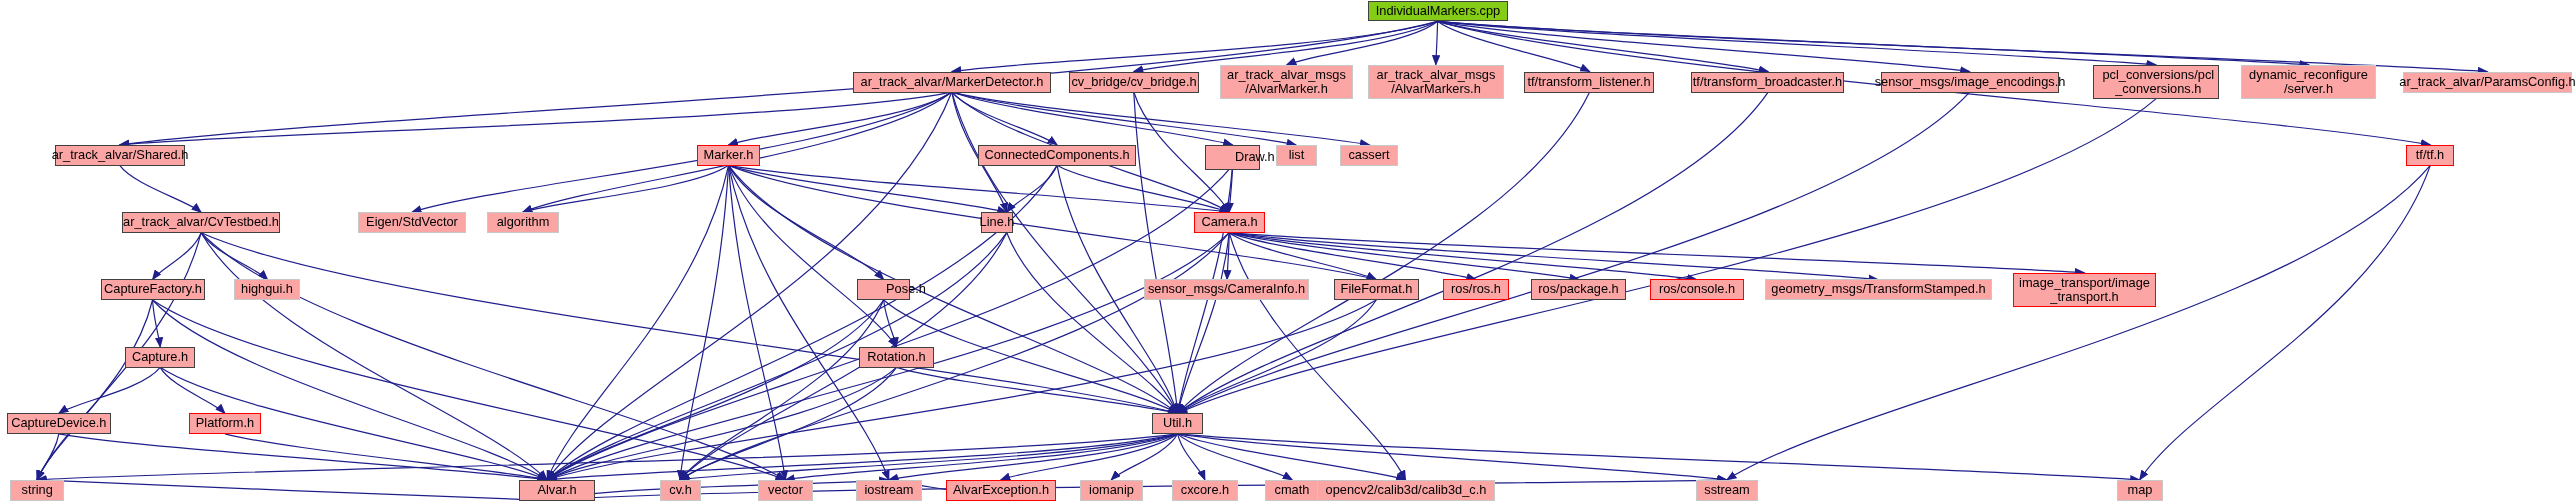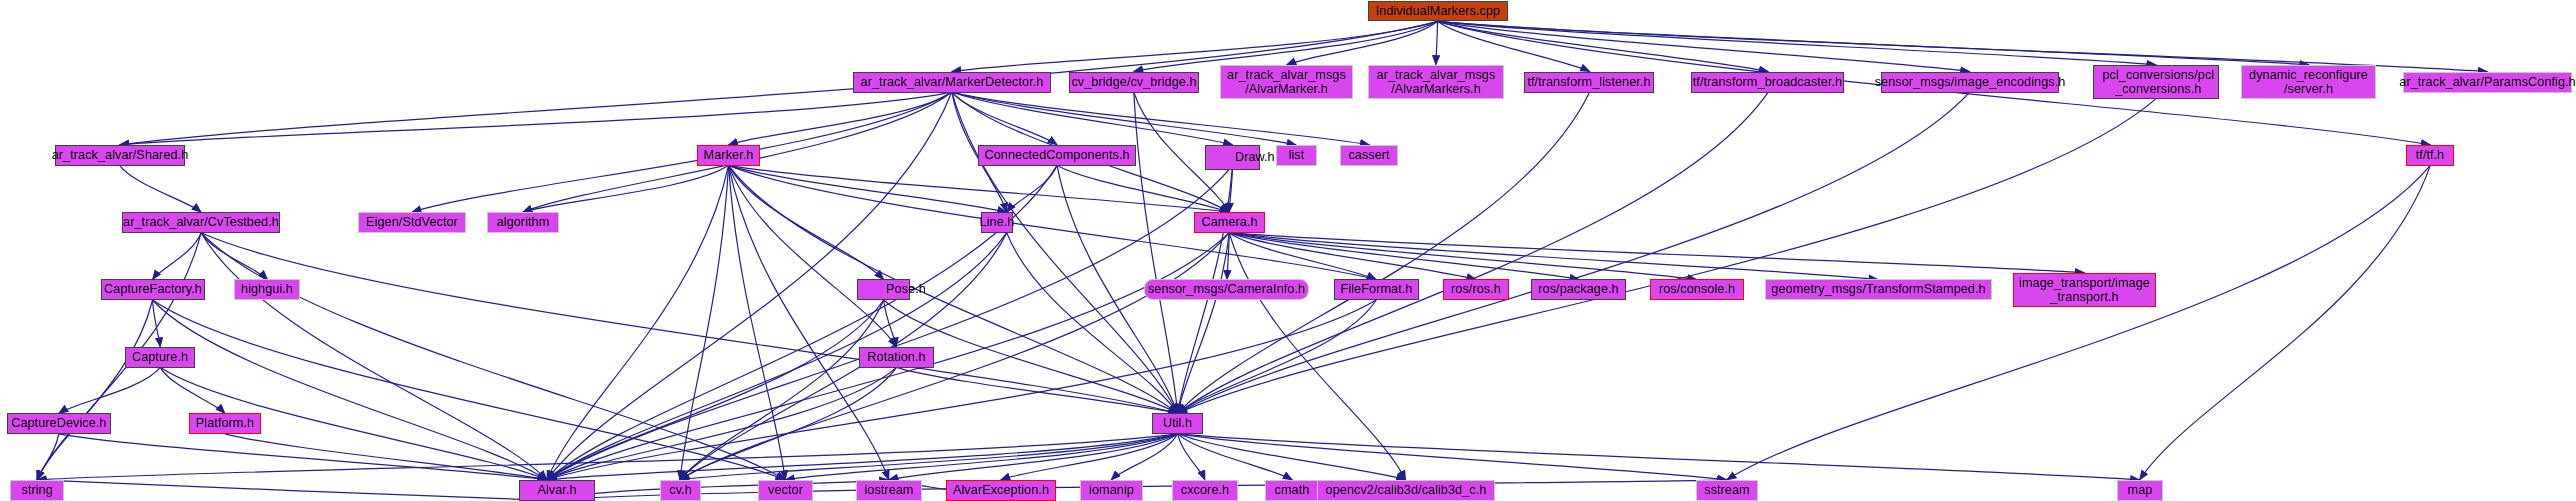--- a/index.html
+++ b/index.html
@@ -23,34 +23,34 @@
     height: 502px;
     pointer-events: none;
   }
   .node {
     position: absolute;
     box-sizing: border-box;
     display: flex;
     align-items: center;
     justify-content: center;
     text-align: center;
-    background: #d946ef;
+    background: #fca5a5;
     color: #000000;
     font-size: 12.8px;
     line-height: 1.12;
     letter-spacing: 0px;
     white-space: pre-line;
     z-index: 5;
     padding: 0 3.4px;
   }
   
   .b-thick  { border: 1.7px solid #404040; }
   .b-thin   { border: 0.9px solid #c8c8c8; }
   .b-red    { border: 1.7px solid #ff0000; }
-  .b-root   { border: 1.7px solid #404040; background: #c2410c; }
+  .b-root   { border: 1.7px solid #404040; background: #84cc16; }
 </style>
 </head>
 <body>
 
 <div id="graph">
   <svg id="edges" viewBox="0 0 3023 589" preserveAspectRatio="none">
       <defs>
         <marker id="ah" markerWidth="9" markerHeight="7" refX="8" refY="3.5" orient="auto">
           <path d="M0,0 L9,3.5 L0,7 z" fill="#1f1f8c"></path>
         </marker>
@@ -185,21 +185,21 @@
     <div class="node b-thin" style="left: 1340px; top: 145px; width: 58px; height: 20.5px;">cassert</div>
     <div class="node b-red" style="left: 2406px; top: 145px; width: 48px; height: 20.5px;">tf/tf.h</div>
     <div class="node b-thick" style="left: 122px; top: 212px; width: 158px; height: 20.5px;">ar_track_alvar/CvTestbed.h</div>
     <div class="node b-thin" style="left: 358px; top: 212px; width: 108px; height: 20.5px;">Eigen/StdVector</div>
     <div class="node b-thin" style="left: 487px; top: 212px; width: 72px; height: 20.5px;">algorithm</div>
     <div class="node b-thick" style="left: 981px; top: 212px; width: 32px; height: 20.5px;">Line.h</div>
     <div class="node b-red" style="left: 1194px; top: 212px; width: 71px; height: 20.5px;">Camera.h</div>
     <div class="node b-thick" style="left: 101px; top: 279px; width: 104px; height: 20.5px;">CaptureFactory.h</div>
     <div class="node b-thin" style="left: 234px; top: 279px; width: 66px; height: 20.5px;">highgui.h</div>
     <div class="node b-thick" style="left: 857px; top: 279px; width: 53px; height: 20.5px; padding-left: 48px;">Pose.h</div>
-    <div class="node b-thin" style="left: 1144px; top: 279px; width: 165px; height: 20.5px; border-radius: 9px;">sensor_msgs/CameraInfo.h</div>
+    <div class="node b-thin" style="left: 1144px; top: 279px; width: 165px; height: 20.5px;">sensor_msgs/CameraInfo.h</div>
     <div class="node b-thick" style="left: 1334px; top: 279px; width: 85px; height: 20.5px;">FileFormat.h</div>
     <div class="node b-red" style="left: 1443px; top: 279px; width: 66px; height: 20.5px;">ros/ros.h</div>
     <div class="node b-thick" style="left: 1531px; top: 279px; width: 95px; height: 20.5px;">ros/package.h</div>
     <div class="node b-red" style="left: 1650px; top: 279px; width: 94px; height: 20.5px;">ros/console.h</div>
     <div class="node b-thin" style="left: 1765px; top: 279px; width: 227px; height: 20.5px;">geometry_msgs/TransformStamped.h</div>
     <div class="node b-red" style="left: 2013px; top: 273px; width: 143px; height: 34px;">image_transport/image
 _transport.h</div>
     <div class="node b-thick" style="left: 125px; top: 347px; width: 70px; height: 20.5px;">Capture.h</div>
     <div class="node b-thick" style="left: 859px; top: 347px; width: 75px; height: 20.5px;">Rotation.h</div>
     <div class="node b-thick" style="left: 6.8px; top: 413px; width: 104px; height: 20.5px;">CaptureDevice.h</div>

